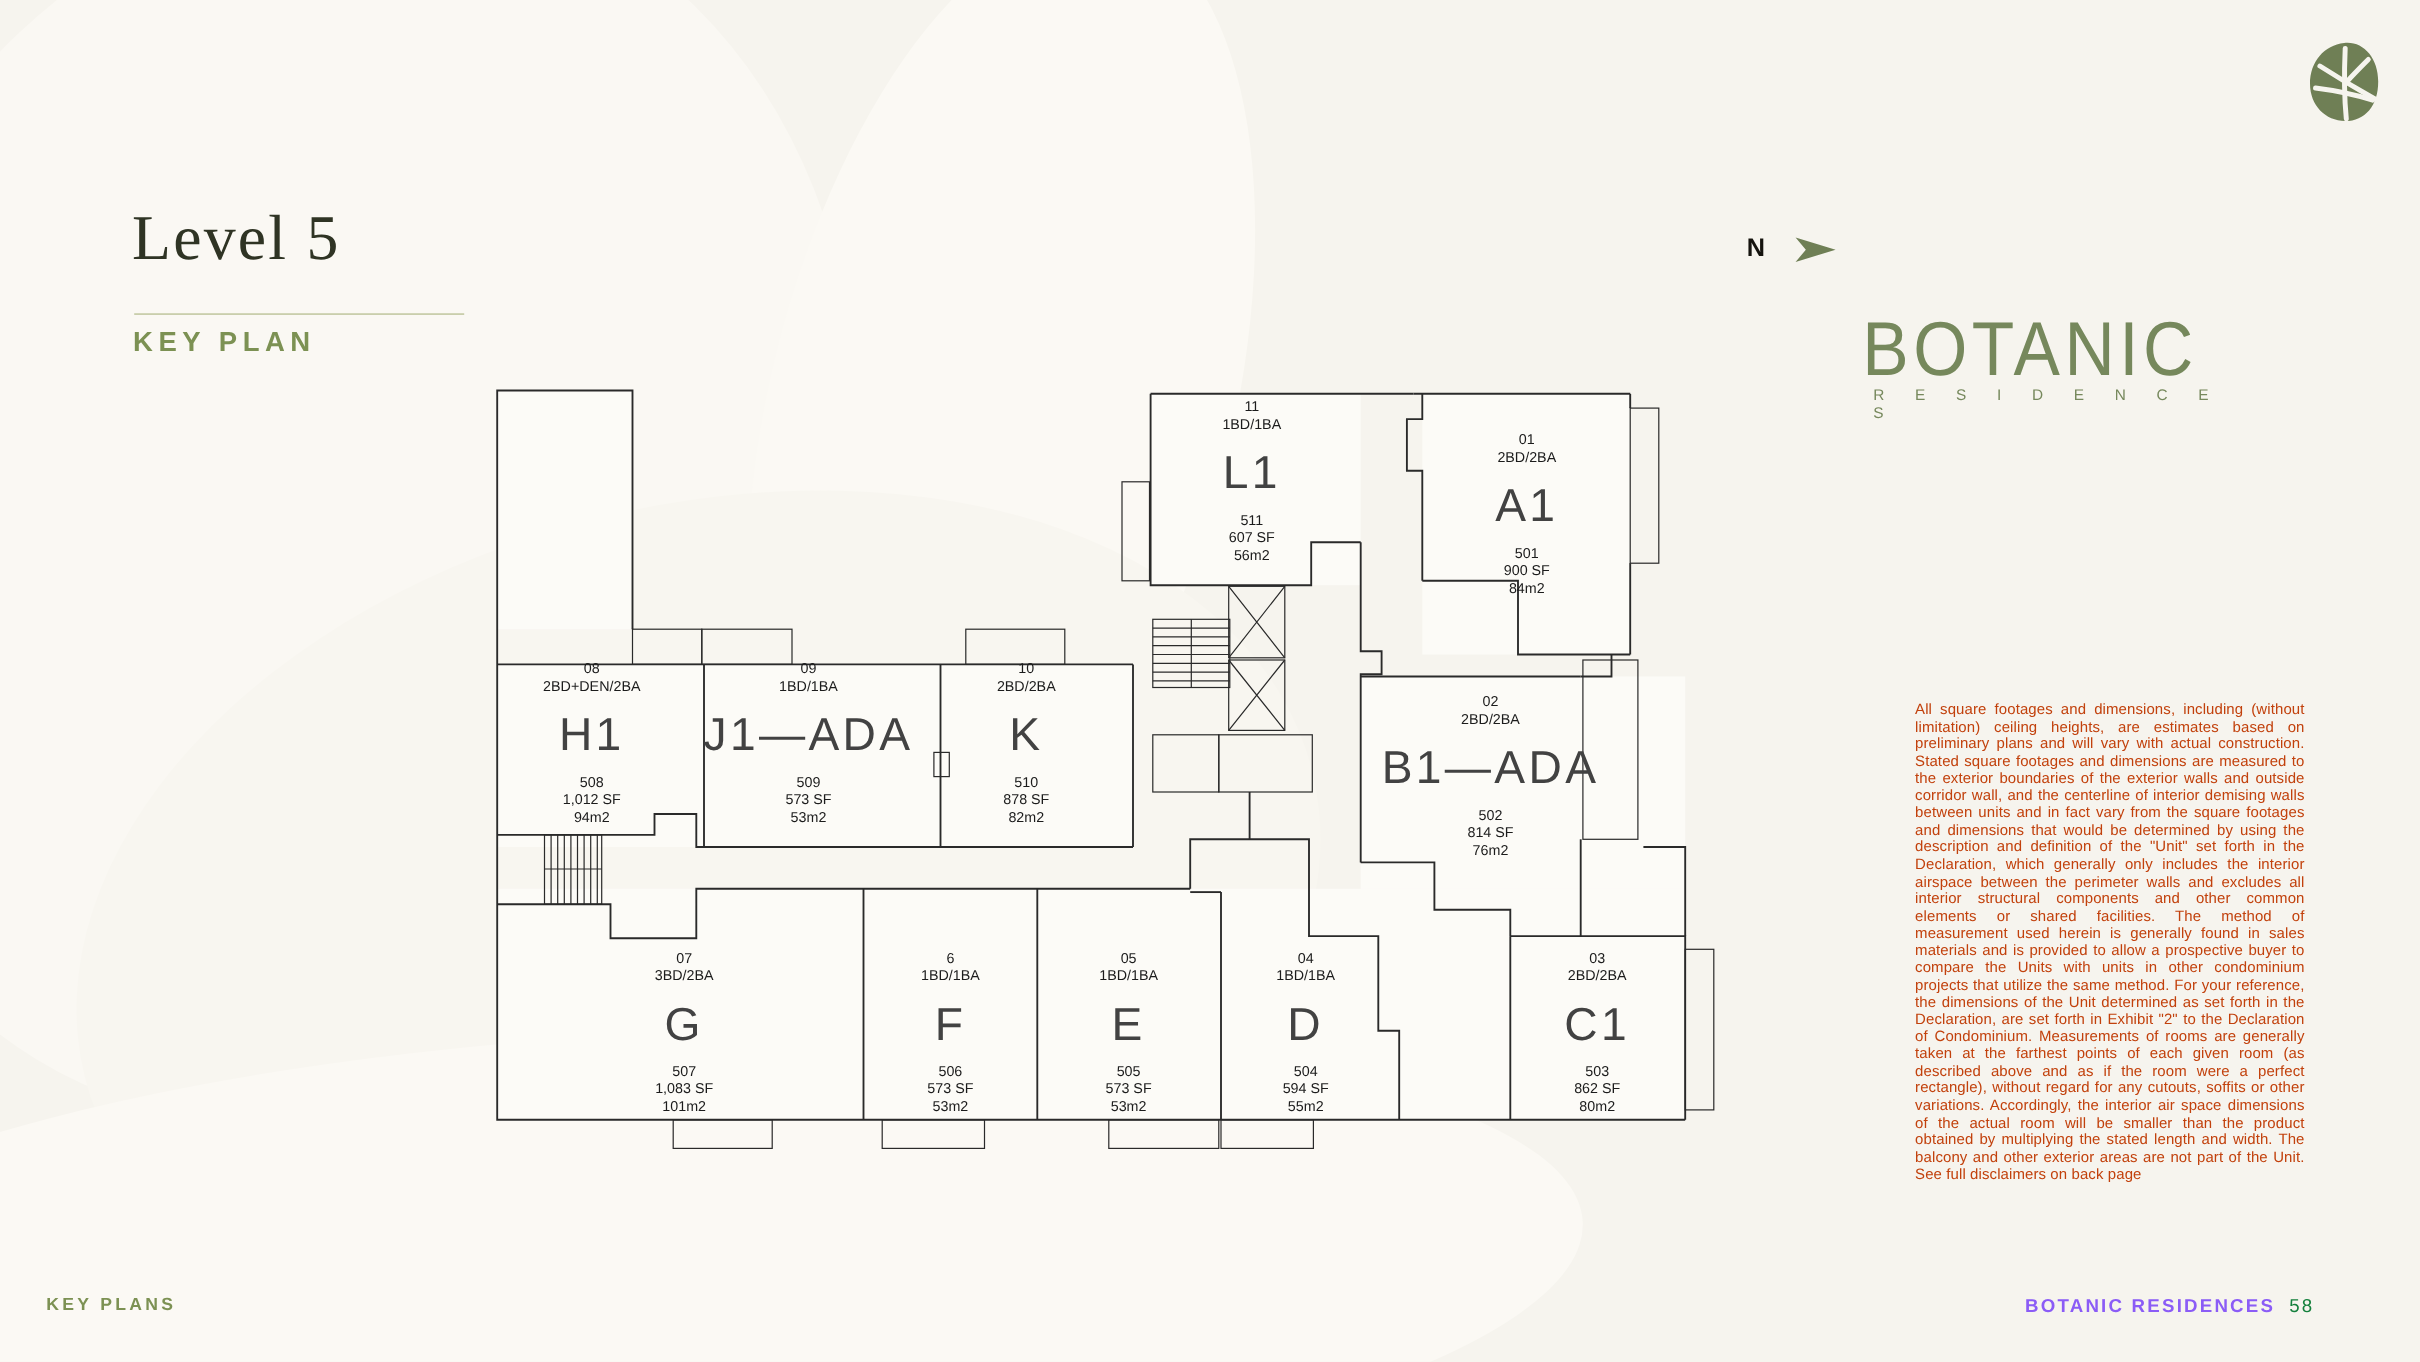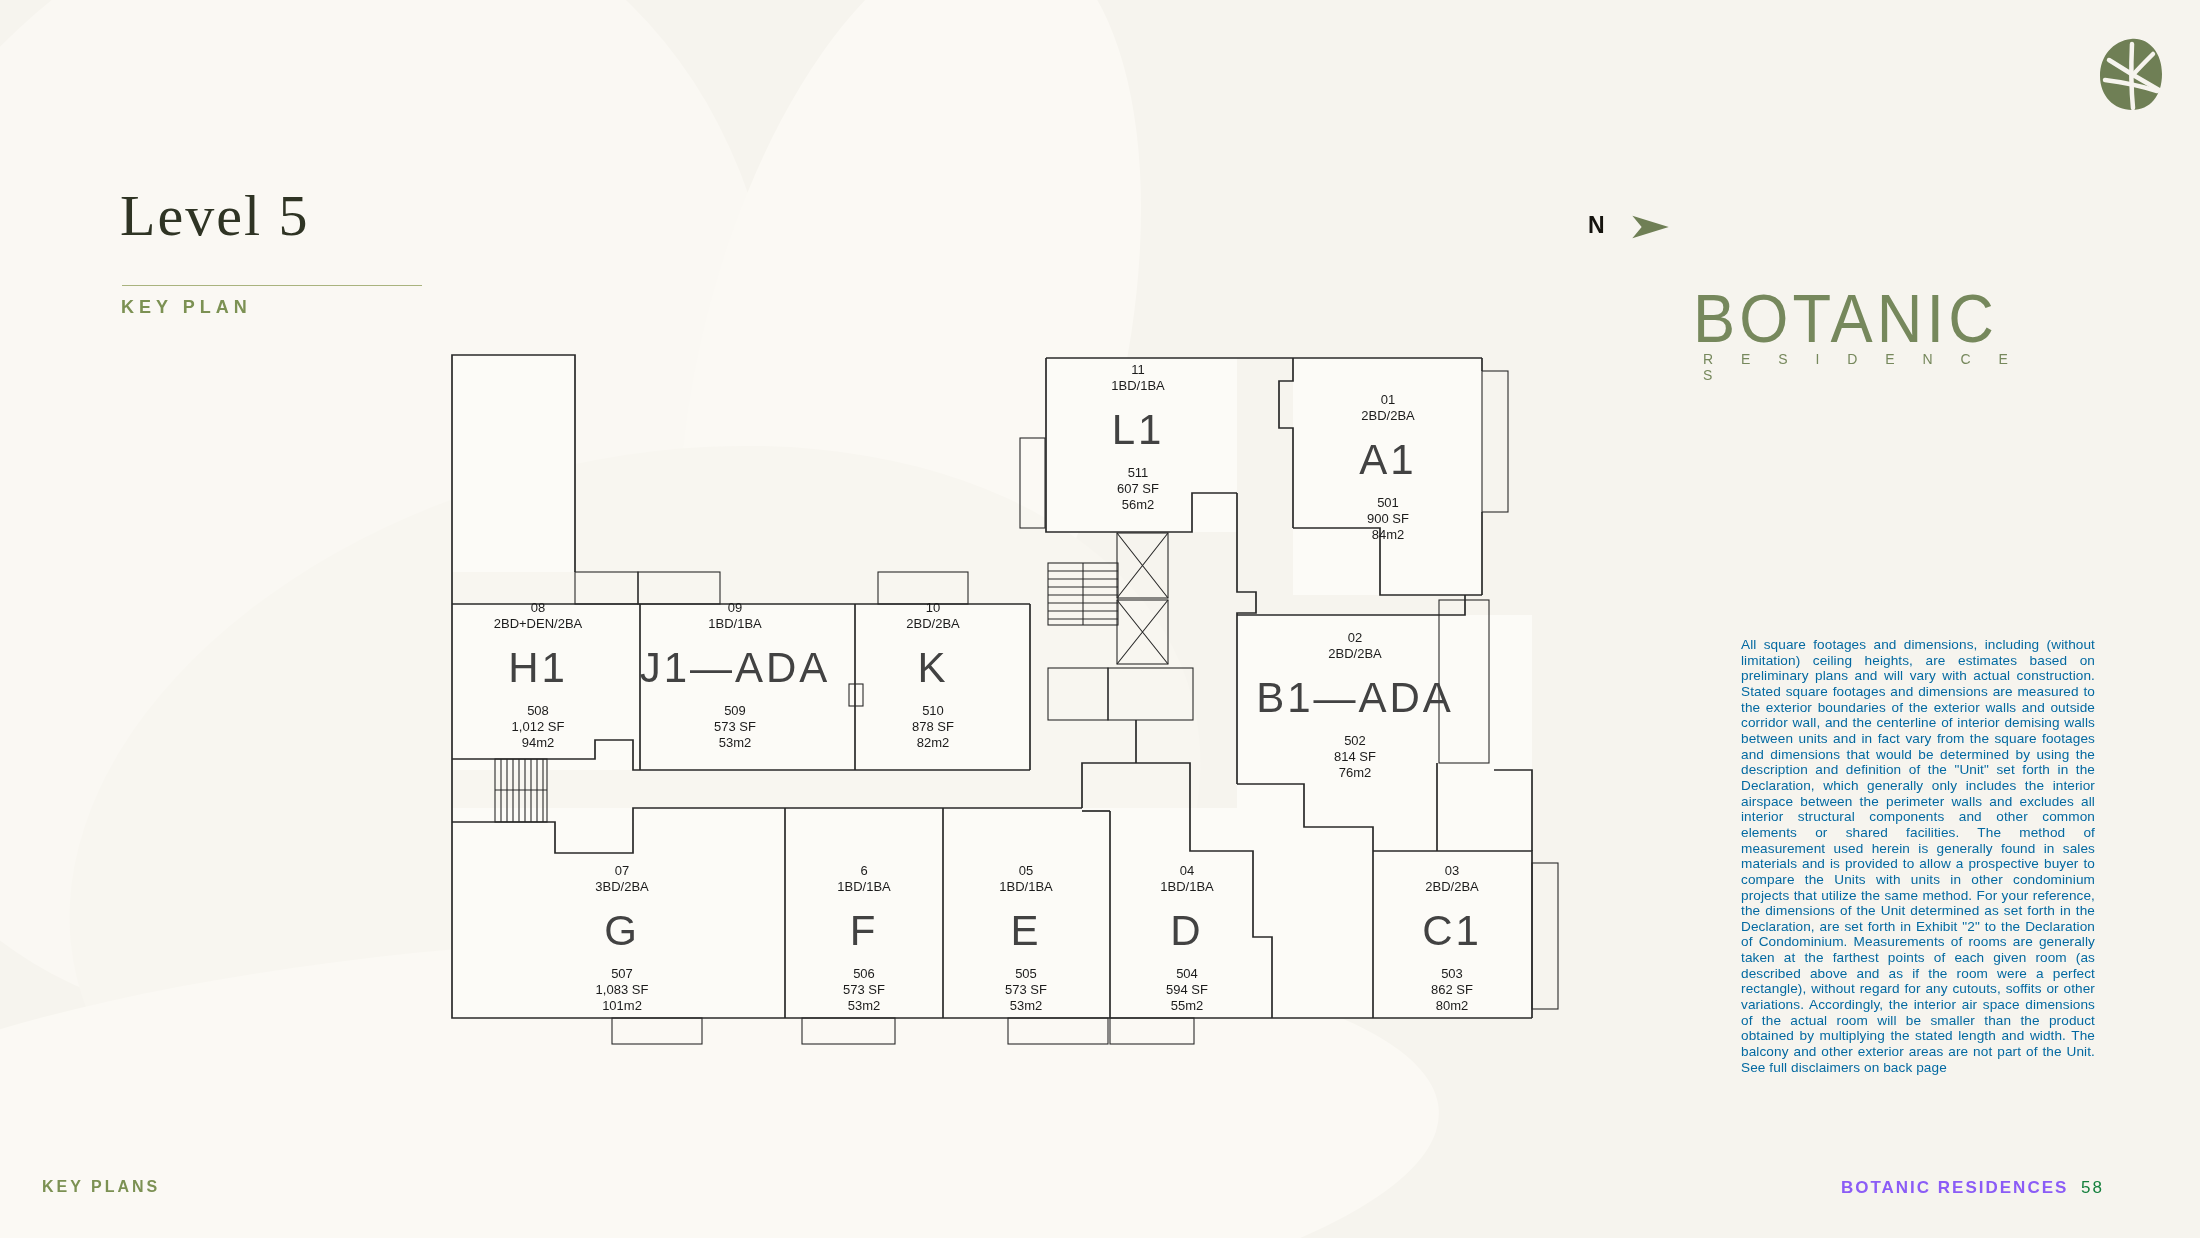--- a/index.html
+++ b/index.html
@@ -19,40 +19,40 @@
 
   
   .title{
     left:120px;top:182px;
     font-family:"Liberation Serif","DejaVu Serif",serif;
     font-size:58px;color:#2f3424;letter-spacing:2px;text-align:center;
   }
   .title-rule{left:122px;top:285px;width:300px;height:1px;background:#a9b37e}
   .subtitle{
     left:121px;top:297px;
-    font-size:18px;font-weight:bold;color:#7c9153;letter-spacing:5px;
+    font-size:25px;font-weight:bold;color:#7c9153;letter-spacing:5px;
   }
 
   
   .north-label{left:1588px;top:212px;font-size:23px;font-weight:bold;color:#15130e;letter-spacing:1px}
   .north-arrow{left:1630px;top:213px;width:42px;height:28px}
 
   
   .logo-wrap{left:1693px;top:278px;width:330px;text-align:left}
   .logo-brand{
     font-family:"Liberation Sans","DejaVu Sans",sans-serif;
     font-size:62px;color:#76885c;letter-spacing:4px;font-weight:normal;
     transform:scale(1.02,1.12);transform-origin:left top;white-space:nowrap;
   }
   .logo-sub{font-size:14px;color:#76885c;letter-spacing:12px;margin-top:2px;padding-left:10px}
 
   
   .disclaimer{
     left:1741px;top:637px;width:354px;
-    font-size:13.6px;line-height:15.65px;color:#0369a1;
+    font-size:13.6px;line-height:15.65px;color:#c2410c;
     text-align:justify;letter-spacing:.1px;
   }
 
   
   .footer-left{left:42px;top:1178px;font-size:16px;font-weight:bold;color:#7c9153;letter-spacing:3px}
   .footer-right{right:96px;top:1178px;font-size:17px;letter-spacing:2px;white-space:nowrap}
   .footer-right .brand{font-weight:bold;color:#8b5cf6}
   .footer-right .pagenum{color:#15803d;font-weight:normal;margin-left:6px}
 
   

